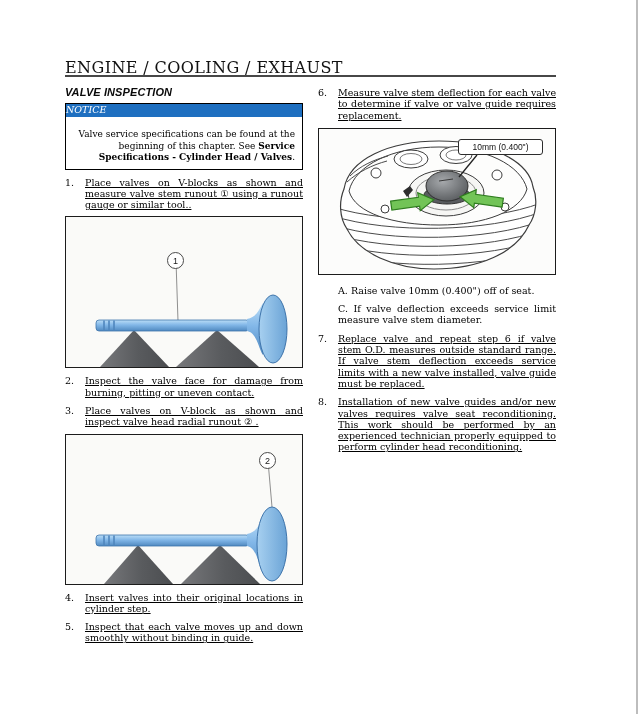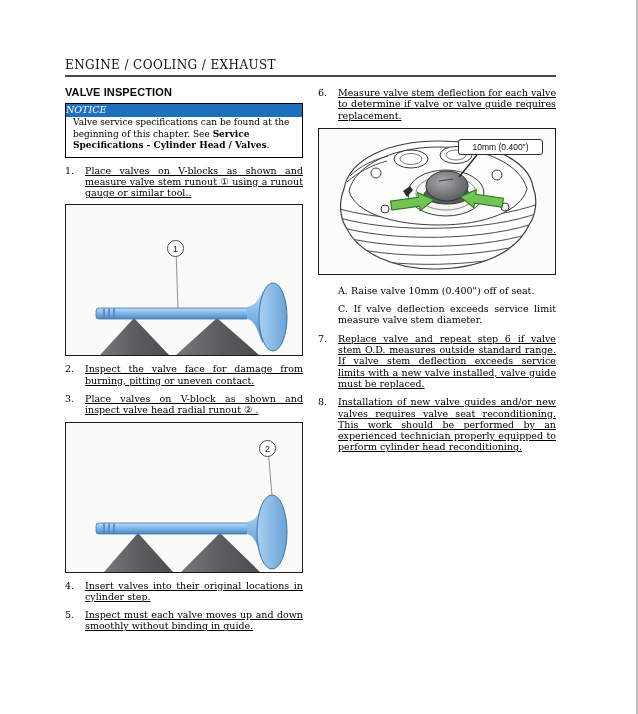--- a/index.html
+++ b/index.html
@@ -12,43 +12,43 @@
     font-family: "DejaVu Serif", serif;
     color: #000;
     overflow: hidden;
   }
   .page-edge {
     position: absolute; right: 0; top: 0;
     width: 2px; height: 714px; background: #bdbdbd;
   }
   .doc-header {
     position: absolute; left: 65px; top: 58px; width: 491px;
-    font-size: 12px; letter-spacing: 0.4px; white-space: nowrap;
+    font-size: 16px; letter-spacing: 0.4px; white-space: nowrap;
     color: #111;
   }
   .header-rule {
     position: absolute; left: 65px; top: 75px; width: 491px;
     height: 2px; background: #474747;
   }
   .col { position: absolute; width: 238px; }
   .col-left { left: 65px; top: 86px; }
   .col-right { left: 318px; top: 87px; }
   .section-title {
     font-family: "Liberation Sans", sans-serif;
-    font-weight: bold;
+    font-style: italic; font-weight: bold;
     font-size: 11px; letter-spacing: 0.1px; color: #0a0a0a;
   }
   .notice { border: 1px solid #000; margin-top: 5px; background: #fff; }
   .notice-bar {
     background: #1e6fc0; color: #fff; font-style: italic;
     font-size: 9.5px; text-align: left; padding: 0 0 2px 0;
   }
   .notice-body {
-    font-size: 9px; line-height: 11.5px; text-align: left;
-    padding: 0 7px 5px 7px;
+    font-size: 9px; line-height: 11.5px; text-align: right;
+    padding: 12px 7px 5px 7px;
   }
   .step { display: flex; margin-top: 7px; font-size: 9.5px; line-height: 11.3px; }
   .step-num { flex: 0 0 20px; }
   .step-text { flex: 1; text-align: justify; text-decoration: underline; }
   .substep { margin: 7px 0 0 20px; font-size: 9.5px; line-height: 11.3px; text-align: justify; }
   .substep.first { margin-top: 10px; }
   .figure {
     position: relative; border: 1px solid #1c1c1c;
     background: #fafaf8; margin-top: 6px; overflow: hidden;
   }
@@ -170,21 +170,21 @@
       <div class="callout" style="left:193px; top:17px;">2</div>
     </div>
 
     <div class="step">
       <div class="step-num">4.</div>
       <div class="step-text">Insert valves into their original locations in cylinder step.</div>
     </div>
 
     <div class="step">
       <div class="step-num">5.</div>
-      <div class="step-text">Inspect must each valve moves up and down smoothly without binding in guide.</div>
+      <div class="step-text">Inspect that each valve moves up and down smoothly without binding in guide.</div>
     </div>
   </div>
 
   <div class="col col-right">
 
     <div class="step" style="margin-top:0">
       <div class="step-num">6.</div>
       <div class="step-text">Measure valve stem deflection for each valve to determine if valve or valve guide requires replacement.</div>
     </div>
 

